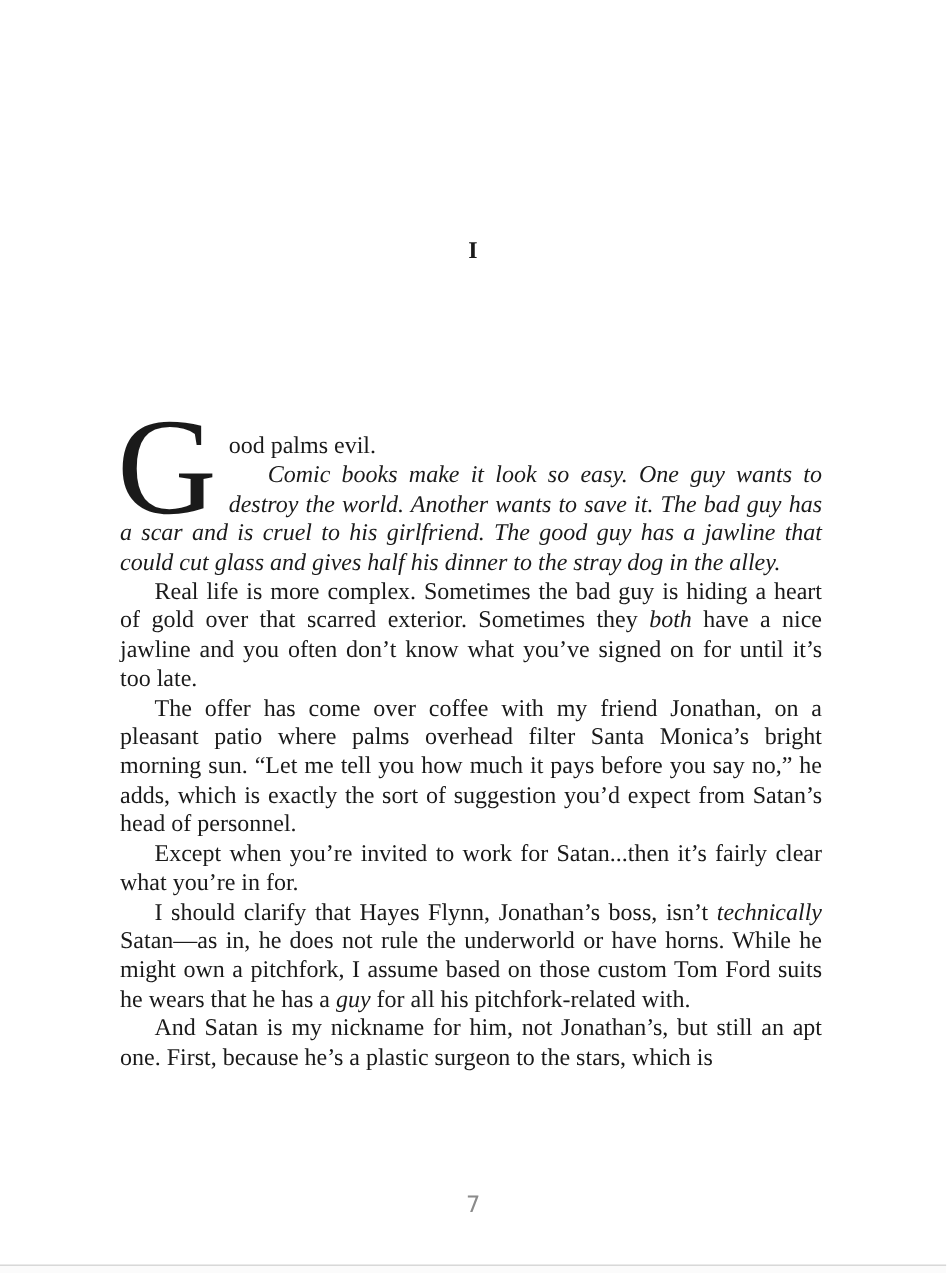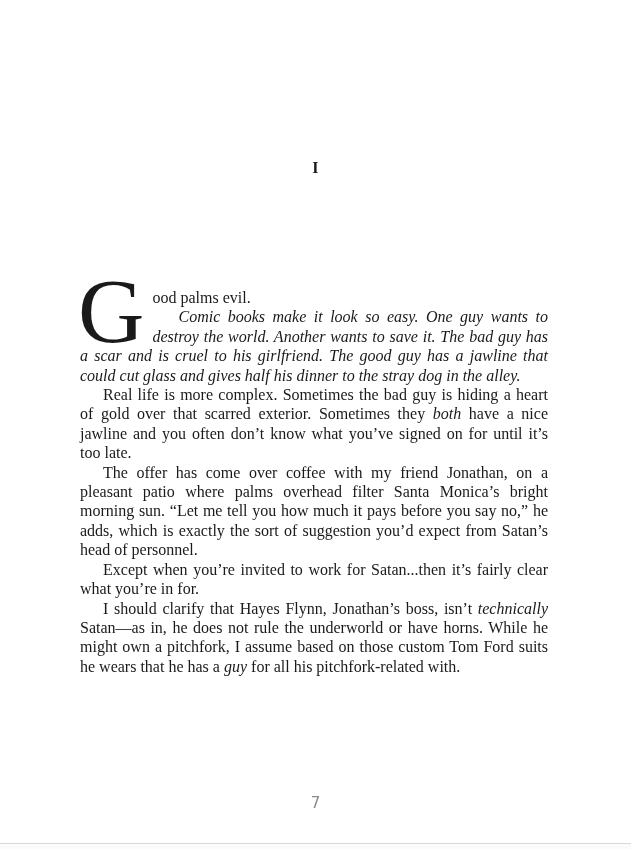--- a/index.html
+++ b/index.html
@@ -80,19 +80,20 @@
   <div class="chapter-number">I</div>
 
   <div class="text-block">
     <div>
         <p class="opening"><span class="dropcap">G</span><span>ood palms evil.</span></p>
         <p class="indent-small"><span>Comic books make it look so easy. One guy wants to destroy the world. Another wants to save it. The bad guy has a scar and is cruel to his girlfriend. The good guy has a jawline that could cut glass and gives half his dinner to the stray dog in the alley.</span></p>
         <p><span>Real life is more complex. Sometimes the bad guy is hiding a heart of gold over that scarred exterior. Sometimes they </span><em>both</em><span> have a nice jawline and you often don’t know what you’ve signed on for until it’s too late.</span></p>
         <p><span>The offer has come over coffee with my friend Jonathan, on a pleasant patio where palms overhead filter Santa Monica’s bright morning sun. “Let me tell you how much it pays before you say no,” he adds, which is exactly the sort of suggestion you’d expect from Satan’s head of personnel.</span></p>
         <p><span>Except when you’re invited to work for Satan...then it’s fairly clear what you’re in for.</span></p>
         <p><span>I should clarify that Hayes Flynn, Jonathan’s boss, isn’t </span><em>technically</em><span> Satan—as in, he does not rule the underworld or have horns. While he might own a pitchfork, I assume based on those custom Tom Ford suits he wears that he has a </span><em>guy</em><span> for all his pitchfork-related with.</span></p>
+        <p><span>And Satan is my nickname for him, not Jonathan’s, but still an apt one. First, because he’s a plastic surgeon to the stars, which is</span></p>
       </div>
   </div>
 
   <div class="page-number">7</div>
 
   <div class="footer-strip"></div>
 </div>
 
 </body></html>

